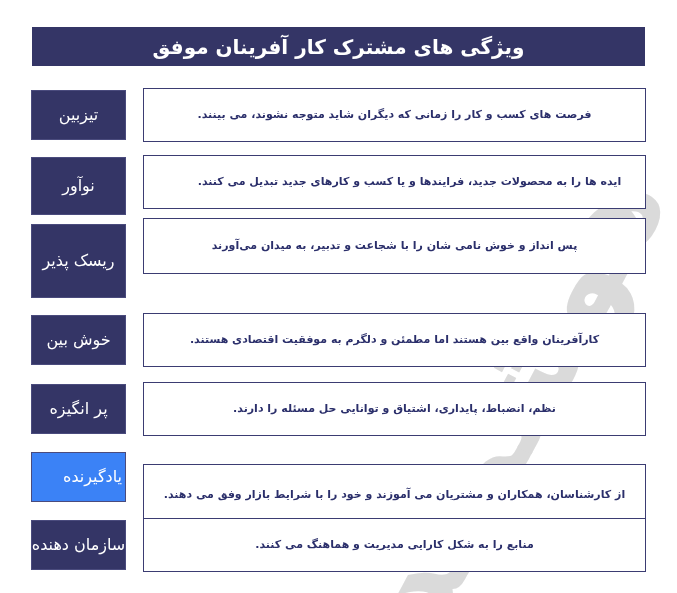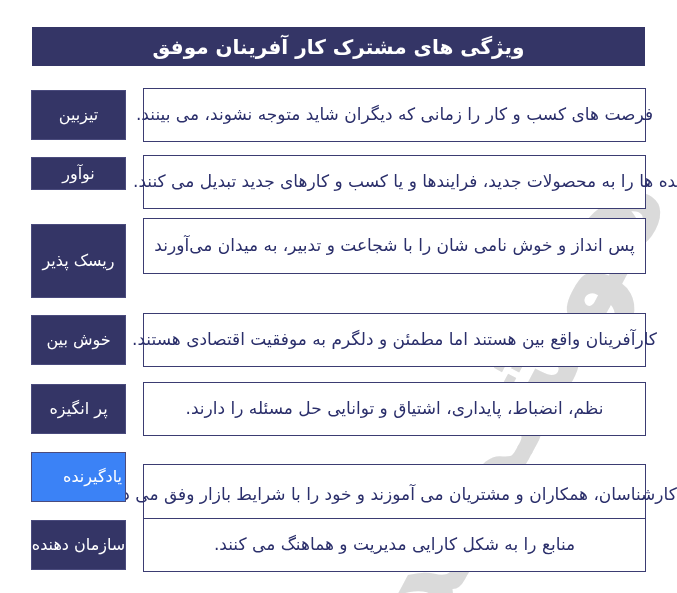--- a/index.html
+++ b/index.html
@@ -92,22 +92,22 @@
     border: 1.6px solid #3b3c72;
     background: #ffffff;
     display: flex;
     flex-direction: column;
     align-items: center;
     justify-content: center;
     padding: 4px 10px;
   }
   .desc-line {
     color: #2b2f6b;
-    font-size: 17px;
-    font-weight: 400;
+    font-size: 11px;
+    font-weight: 700;
     line-height: 1.95;
     text-align: center;
     white-space: nowrap;
   }
   .badge {
     position: absolute;
     left: 0;
     top: 0;
     width: 95px;
     box-sizing: border-box;
@@ -144,21 +144,21 @@
           <div class="desc-line" style="color: rgb(43, 47, 107);">فرصت های کسب و کار را زمانی که دیگران شاید متوجه نشوند، می بینند.</div>
         </div>
         <div class="badge" style="top: 2px; height: 50px; background: rgb(52, 53, 102); border-color: rgb(74, 75, 125);">
           <span class="badge-text" style="color: rgb(255, 255, 255);">تیزبین</span>
         </div>
       </div>
       <div class="row" style="top: 0px;">
         <div class="desc-box" style="top: 67px; height: 54px; border-color: rgb(59, 60, 114); padding-left: 40px;">
           <div class="desc-line" style="color: rgb(43, 47, 107);">ایده ها را به محصولات جدید، فرایندها و یا کسب و کارهای جدید تبدیل می کنند.</div>
         </div>
-        <div class="badge" style="top: 69px; height: 33px; background: rgb(52, 53, 102); border-color: rgb(74, 75, 125);">
+        <div class="badge" style="top: 69px; height: 58px; background: rgb(52, 53, 102); border-color: rgb(74, 75, 125);">
           <span class="badge-text" style="color: rgb(255, 255, 255);">نوآور</span>
         </div>
       </div>
       <div class="row" style="top: 0px;">
         <div class="desc-box" style="top: 130px; height: 56px; border-color: rgb(59, 60, 114);">
           <div class="desc-line" style="color: rgb(43, 47, 107);">پس انداز و خوش نامی شان را با شجاعت و تدبیر، به میدان می‌آورند</div>
         </div>
         <div class="badge" style="top: 136px; height: 74px; background: rgb(52, 53, 102); border-color: rgb(74, 75, 125);">
           <span class="badge-text" style="color: rgb(255, 255, 255);">ریسک پذیر</span>
         </div>

